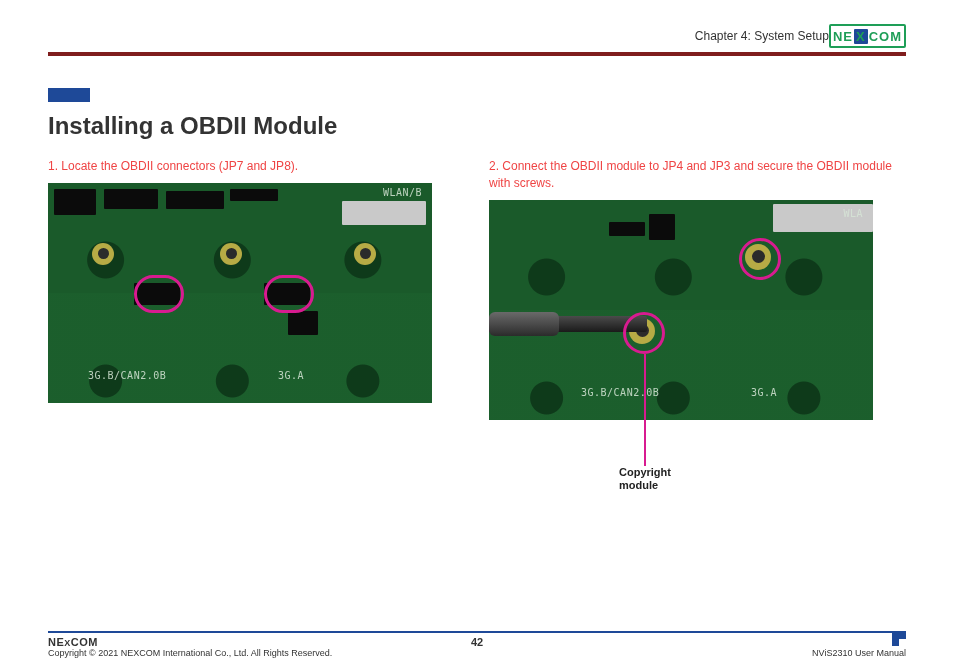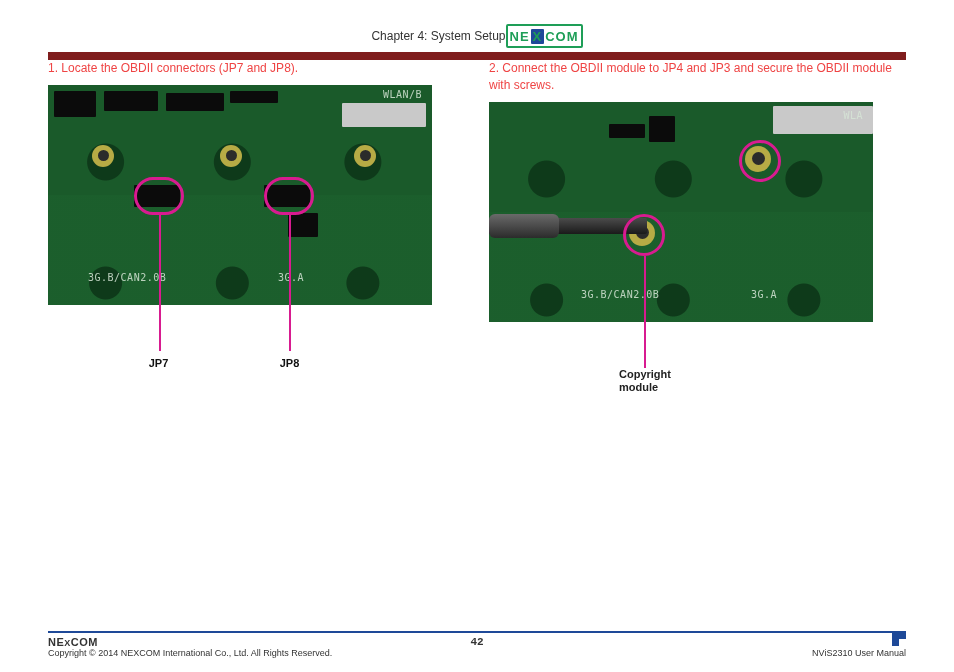--- a/index.html
+++ b/index.html
@@ -12,23 +12,23 @@
     color: #222;
     position: relative;
     box-sizing: border-box;
   }
   .page {
     padding: 24px 48px 0 48px;
     box-sizing: border-box;
   }
   .top-bar {
     display: flex;
-    justify-content: center;
+    justify-content: flex-end;
     align-items: center;
-    border-bottom: 8px solid #7f1d1d;
+    border-bottom: 4px solid #7f1d1d;
     padding-bottom: 4px;
   }
   .chapter {
     font-size: 12px;
     color: #333;
   }
   .logo-top {
     display: flex;
     align-items: center;
   }
@@ -154,21 +154,20 @@
     font-size:9px;
     color:#333;
   }
   .footer .mid{
     position:absolute;
     left:0;right:0;
     text-align:center;
     font-weight:700;
     font-size:11px;
     top:3px;
-    font-family:Liberation Mono, monospace;
   }
   .footer .tiny-logo span{
     font-weight:800;color:#333;font-size:11px;font-family:Arial,sans-serif;letter-spacing:.5px
   }
   .footer .tiny-logo .tx{font-size:9px}
   .corner{
     position:absolute;right:48px;bottom:26px;
     width:14px;height:14px;
     background:
       linear-gradient(#1e4998,#1e4998) left/7px 14px no-repeat,
@@ -183,20 +182,24 @@
     <div class="chapter">Chapter 4: System Setup</div>
     <div class="logo-top">
       <div class="logo-box">
         <span>NE</span>
         <span class="logo-x">X</span>
         <span>COM</span>
       </div>
     </div>
   </div>
 
+  <div class="title-block">
+    <div class="blue-tab"></div>
+    <h1>Installing a OBDII Module</h1>
+  </div>
 
   <div class="cols">
 
     <div class="col">
       <div class="step">1. Locate the OBDII connectors (JP7 and JP8).</div>
 
       <div class="pcb">
 
         <div class="chip" style="left:6px;top:6px;width:42px;height:26px"></div>
         <div class="chip" style="left:56px;top:6px;width:54px;height:20px"></div>
@@ -213,28 +216,20 @@
         <div class="hole" style="left:172px;top:60px;width:22px;height:22px"></div>
         <div class="hole" style="left:306px;top:60px;width:22px;height:22px"></div>
 
         <div class="ring" style="left:86px;top:92px;width:50px;height:38px;border-radius:20px"></div>
         <div class="ring" style="left:216px;top:92px;width:50px;height:38px;border-radius:20px"></div>
 
         <div class="silk" style="left:40px;bottom:22px">3G.B/CAN2.0B</div>
         <div class="silk" style="left:230px;bottom:22px">3G.A</div>
       </div>
 
-      <div style="position:relative;width:384px;height:56px">
-        <div class="lead" style="left:111px;top:-90px;height:136px"></div>
-        <div class="lead" style="left:241px;top:-90px;height:136px"></div>
-        <div class="labels" style="position:absolute;top:46px;left:0;width:100%;">
-          <div style="width:111px;text-align:center;margin-left:55px">JP7</div>
-          <div style="width:111px;text-align:center;margin-left:20px">JP8</div>
-        </div>
-      </div>
     </div>
 
     <div class="col">
       <div class="step">2. Connect the OBDII module to JP4 and JP3 and secure the OBDII module with screws.</div>
 
       <div class="pcb">
 
         <div class="chip" style="left:120px;top:22px;width:36px;height:14px"></div>
         <div class="chip" style="left:160px;top:14px;width:26px;height:26px"></div>
         <div class="silver" style="right:0;top:4px;width:100px;height:28px"></div>
@@ -264,17 +259,17 @@
   </div>
 </div>
 
 <div class="corner"></div>
 
 <div class="footer">
   <div>
     <div class="tiny-logo">
       <span>NE</span><span class="tx">X</span><span>COM</span>
     </div>
-    <div>Copyright © 2014 NEXCOM International Co., Ltd. All Rights Reserved.</div>
+    <div>Copyright © 2021 NEXCOM International Co., Ltd. All Rights Reserved.</div>
   </div>
   <div class="mid">42</div>
   <div style="align-self:flex-end">NViS2310 User Manual</div>
 </div>
 
 </body></html>

